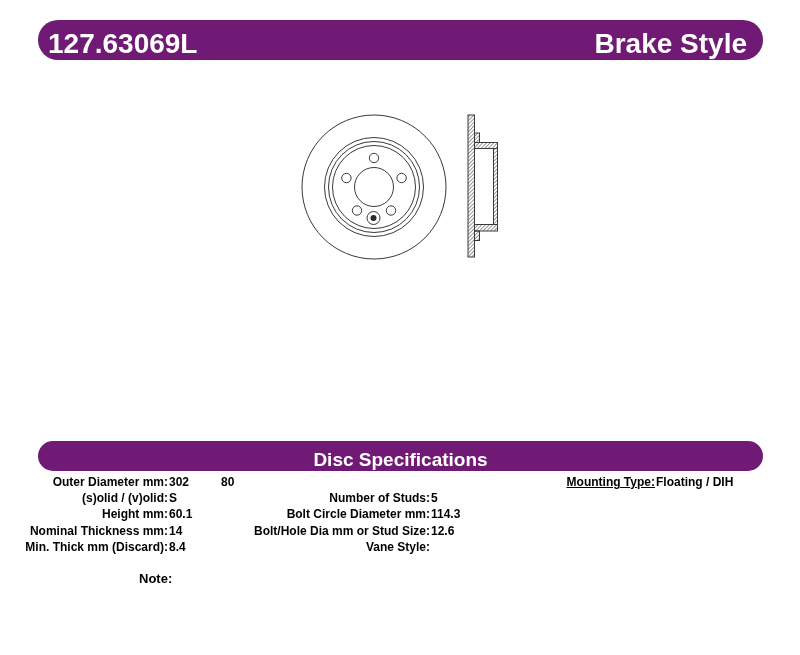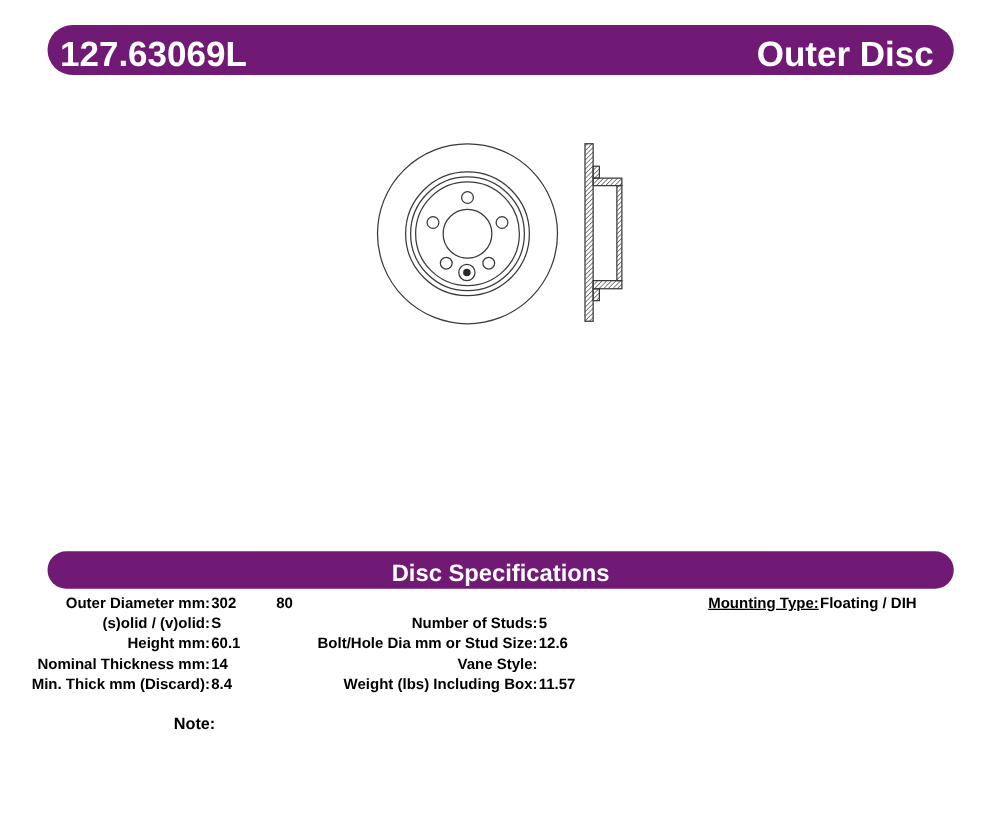--- a/index.html
+++ b/index.html
@@ -64,21 +64,21 @@
     font-size: 13px;
     font-weight: bold;
     margin-left: 44px;
   }
 </style>
 </head>
 <body>
 
 <div class="abs black-bar title-bar">
   <span>127.63069L</span>
-  <span>Outer Disc</span>
+  <span>Brake Style</span>
 </div>
 
 <svg class="abs drawing-svg" width="240" height="175" viewBox="280 98 240 175">
   <defs>
     <pattern id="hatch" patternUnits="userSpaceOnUse" width="2.6" height="2.6" patternTransform="rotate(45)">
       <line x1="0" y1="0" x2="0" y2="2.6" stroke="#4a4a4a" stroke-width="1.1"></line>
     </pattern>
   </defs>
 
   <g fill="none" stroke="#3a3a3a" stroke-width="1">
@@ -136,30 +136,30 @@
   </div>
 <div class="spec-col spec-col-middle">
     <div class="spec-row">
       <span class="spec-value">80</span>
     </div>
     <div class="spec-row">
       <span class="spec-label">Number of Studs:</span>
       <span class="spec-value">5</span>
     </div>
     <div class="spec-row">
+      <span class="spec-label">Bolt Circle Diameter mm:</span>
+      <span class="spec-value">114.3</span>
+    </div>
+    <div class="spec-row">
       <span class="spec-label">Bolt/Hole Dia mm or Stud Size:</span>
       <span class="spec-value">12.6</span>
     </div>
     <div class="spec-row">
       <span class="spec-label">Vane Style:</span>
       <span class="spec-value"></span>
-    </div>
-    <div class="spec-row">
-      <span class="spec-label">Weight (lbs) Including Box:</span>
-      <span class="spec-value">11.57</span>
     </div>
   </div>
 <div class="spec-col spec-col-right">
     <div class="spec-row">
       <span class="spec-label">Mounting Type:</span>
       <span class="spec-value">Floating / DIH</span>
     </div>
   </div>
 
 <div class="abs note">Note:</div>

